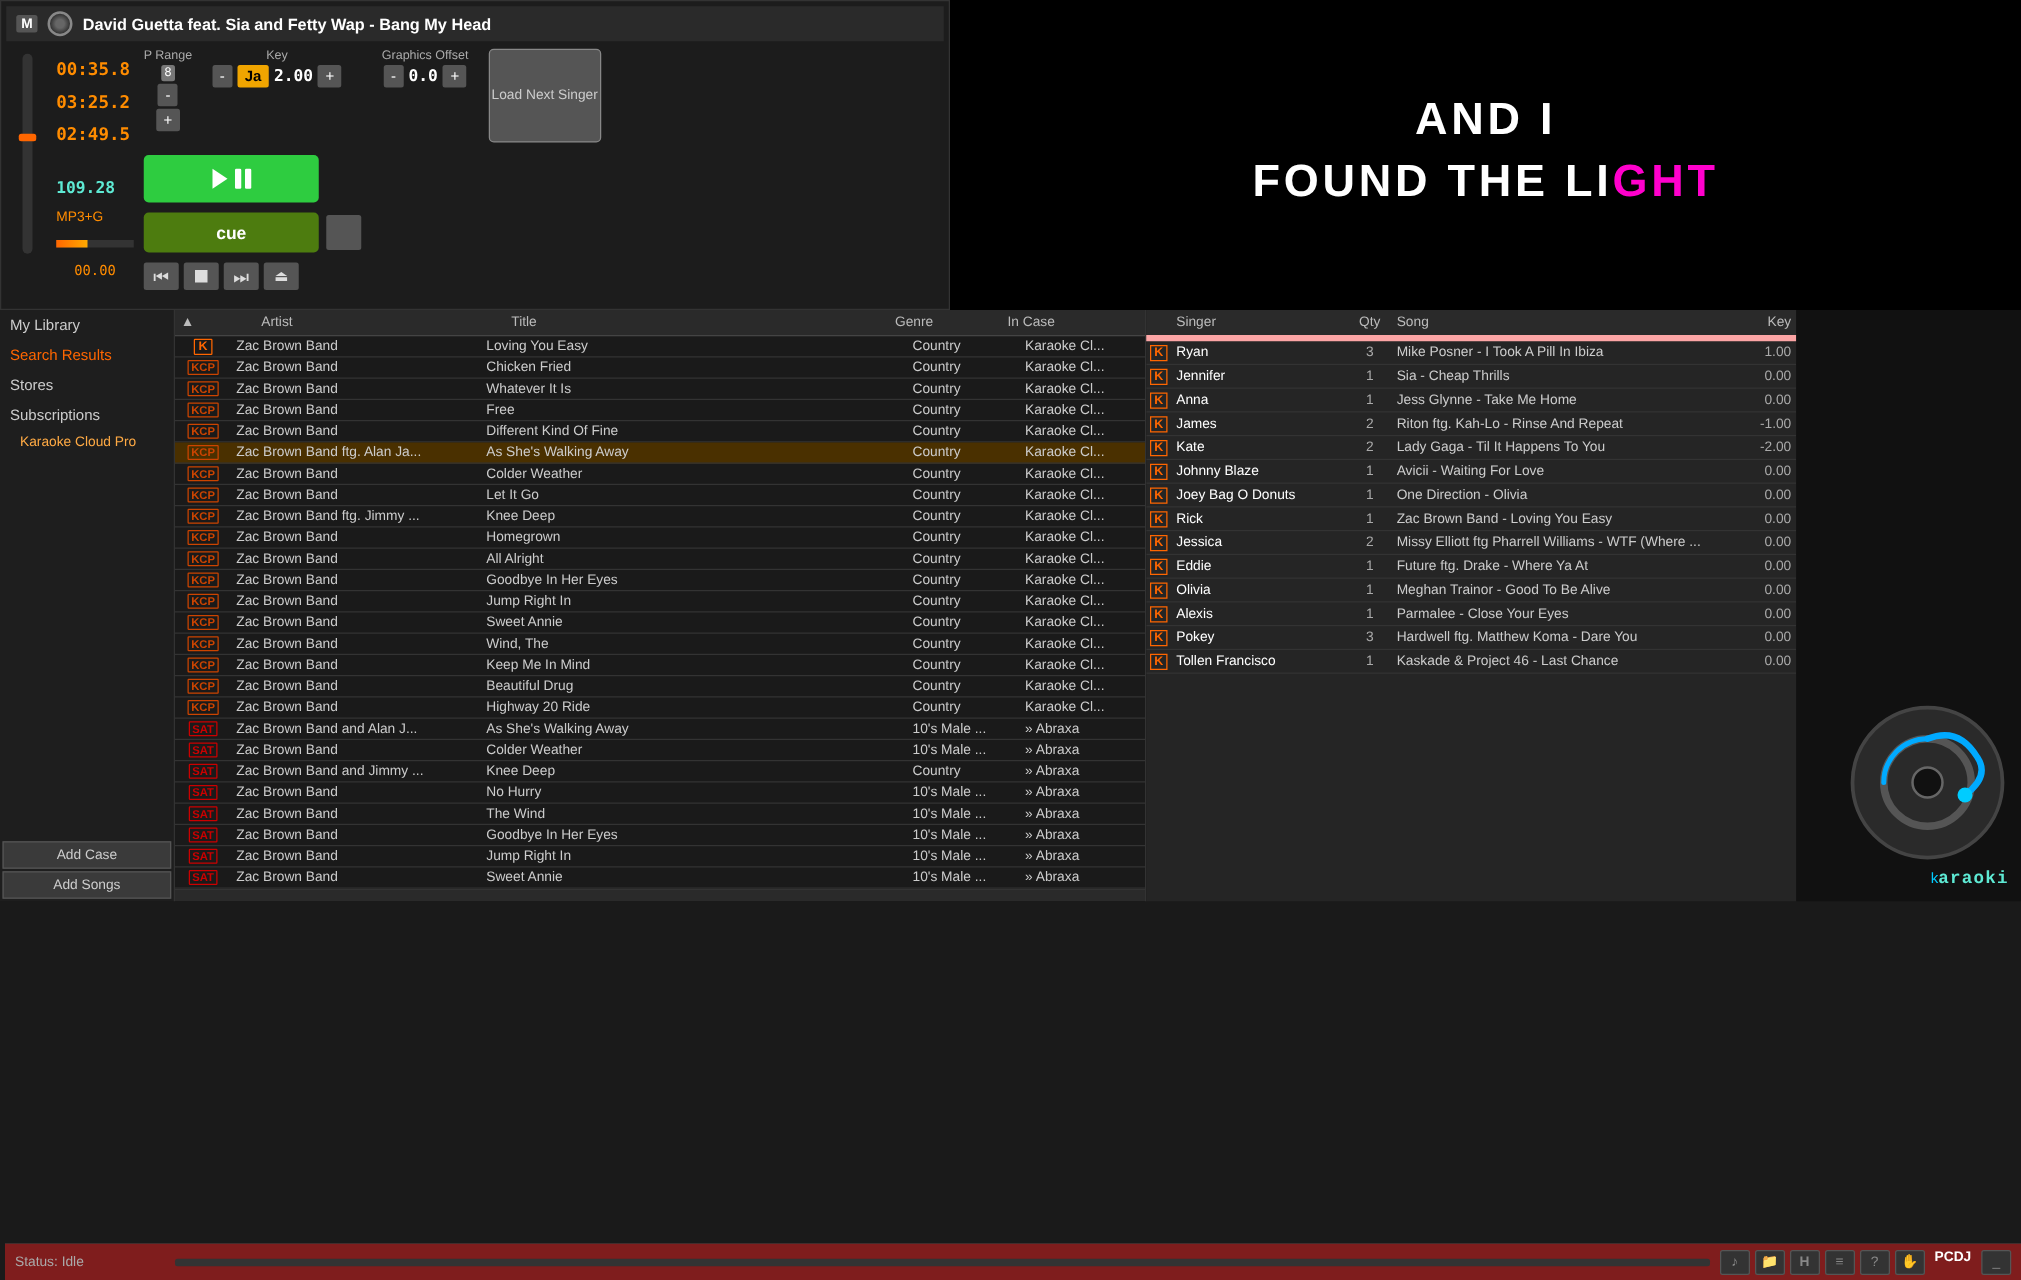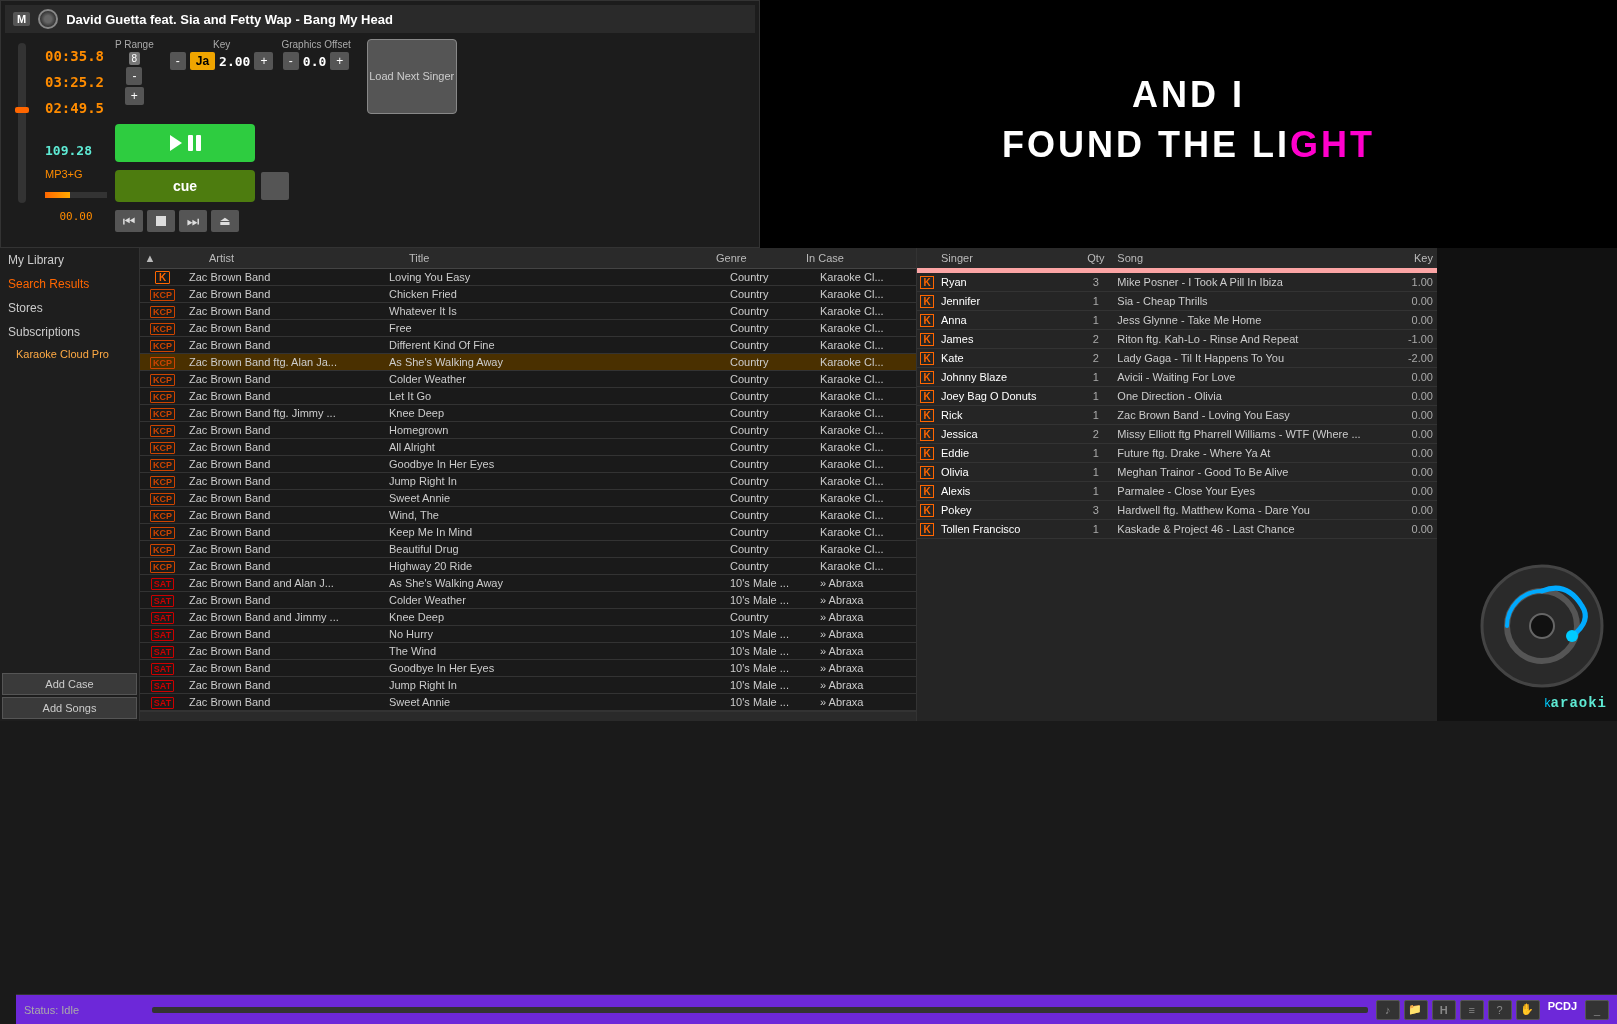--- a/index.html
+++ b/index.html
@@ -577,29 +577,29 @@
       display: flex;
       align-items: flex-end;
       justify-content: flex-end;
       padding: 10px;
       flex-shrink: 0;
     }
 
     
     .status-bar {
       height: 30px;
-      background: #6d28d9;
+      background: #7f1d1d;
       border-top: 1px solid #333;
       display: flex;
       align-items: center;
       padding: 0 8px;
       gap: 8px;
       position: fixed;
       bottom: 0;
-      left: 16px;
+      left: 4px;
       right: 0;
     }
 
     .status-text {
       color: #aaa;
       font-size: 11px;
       min-width: 120px;
     }
 
     .status-progress {
@@ -707,21 +707,21 @@
           <div class="key-section" style="margin-left:8px;">
             <span class="section-label">Key</span>
             <div class="adj-row">
               <button class="adj-btn">-</button>
               <span class="key-value-display">Ja</span>
               <span class="key-number">2.00</span>
               <button class="adj-btn">+</button>
             </div>
           </div>
 
-          <div class="graphics-offset-section" style="margin-left:0;">
+          <div class="graphics-offset-section" style="margin-left:24px;">
             <span class="section-label">Graphics Offset</span>
             <div class="adj-row">
               <button class="adj-btn">-</button>
               <span class="key-number">0.0</span>
               <button class="adj-btn">+</button>
             </div>
           </div>
 
           <button class="load-next-singer-btn">Load Next Singer</button>
         </div>

